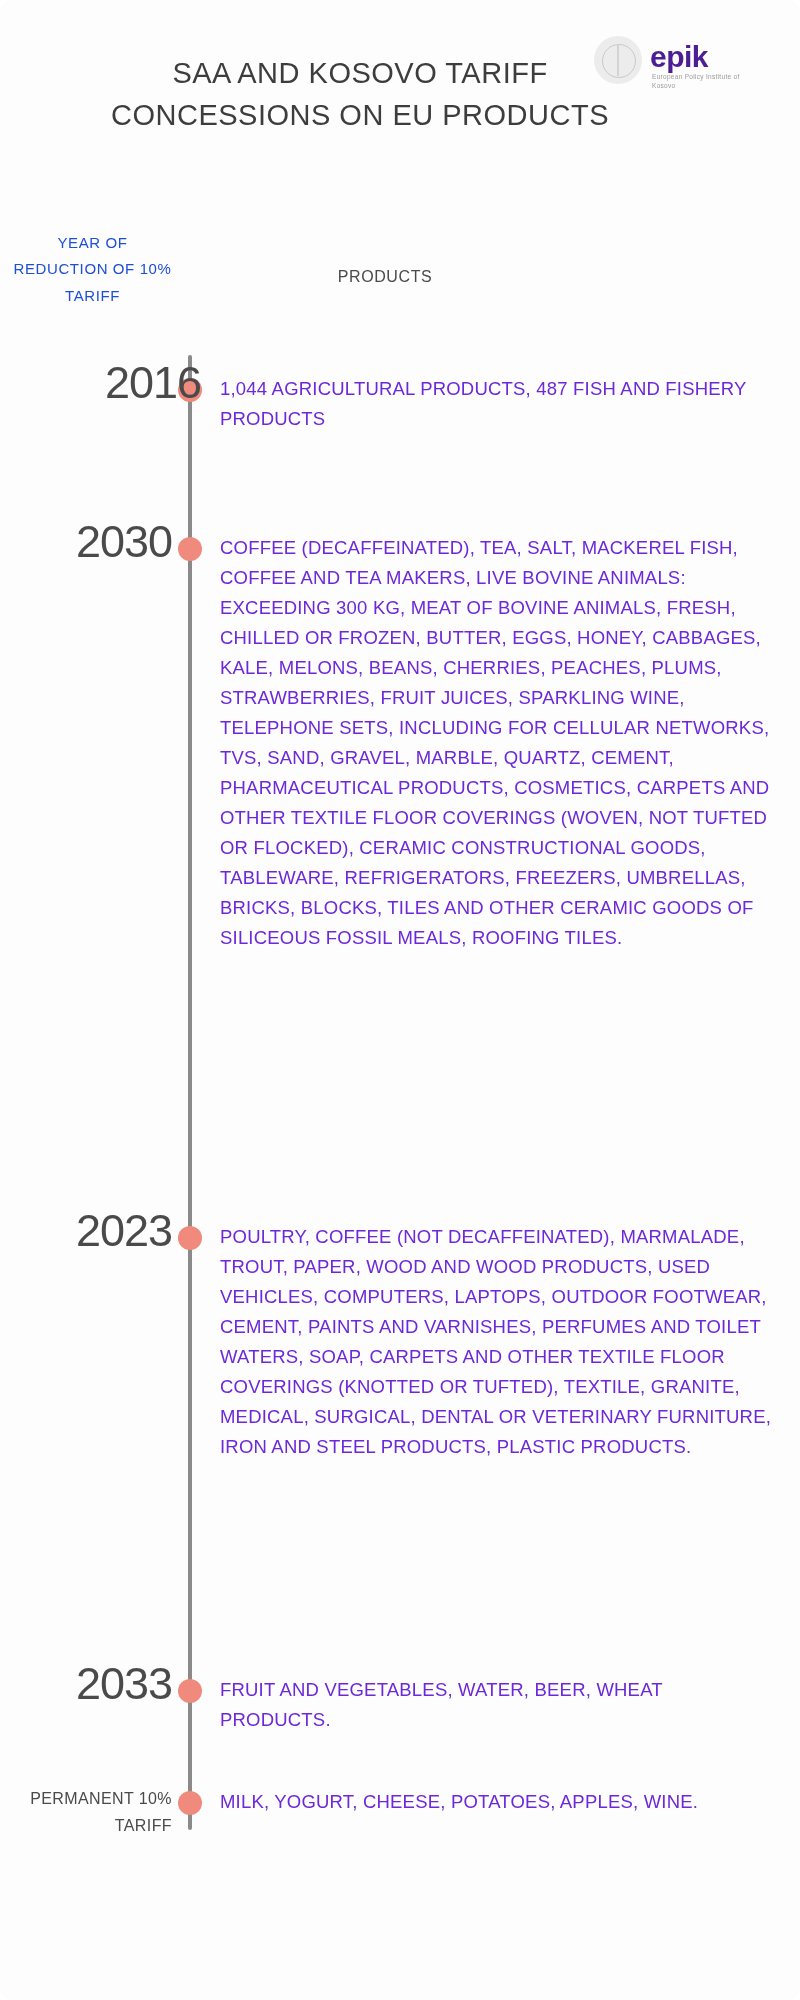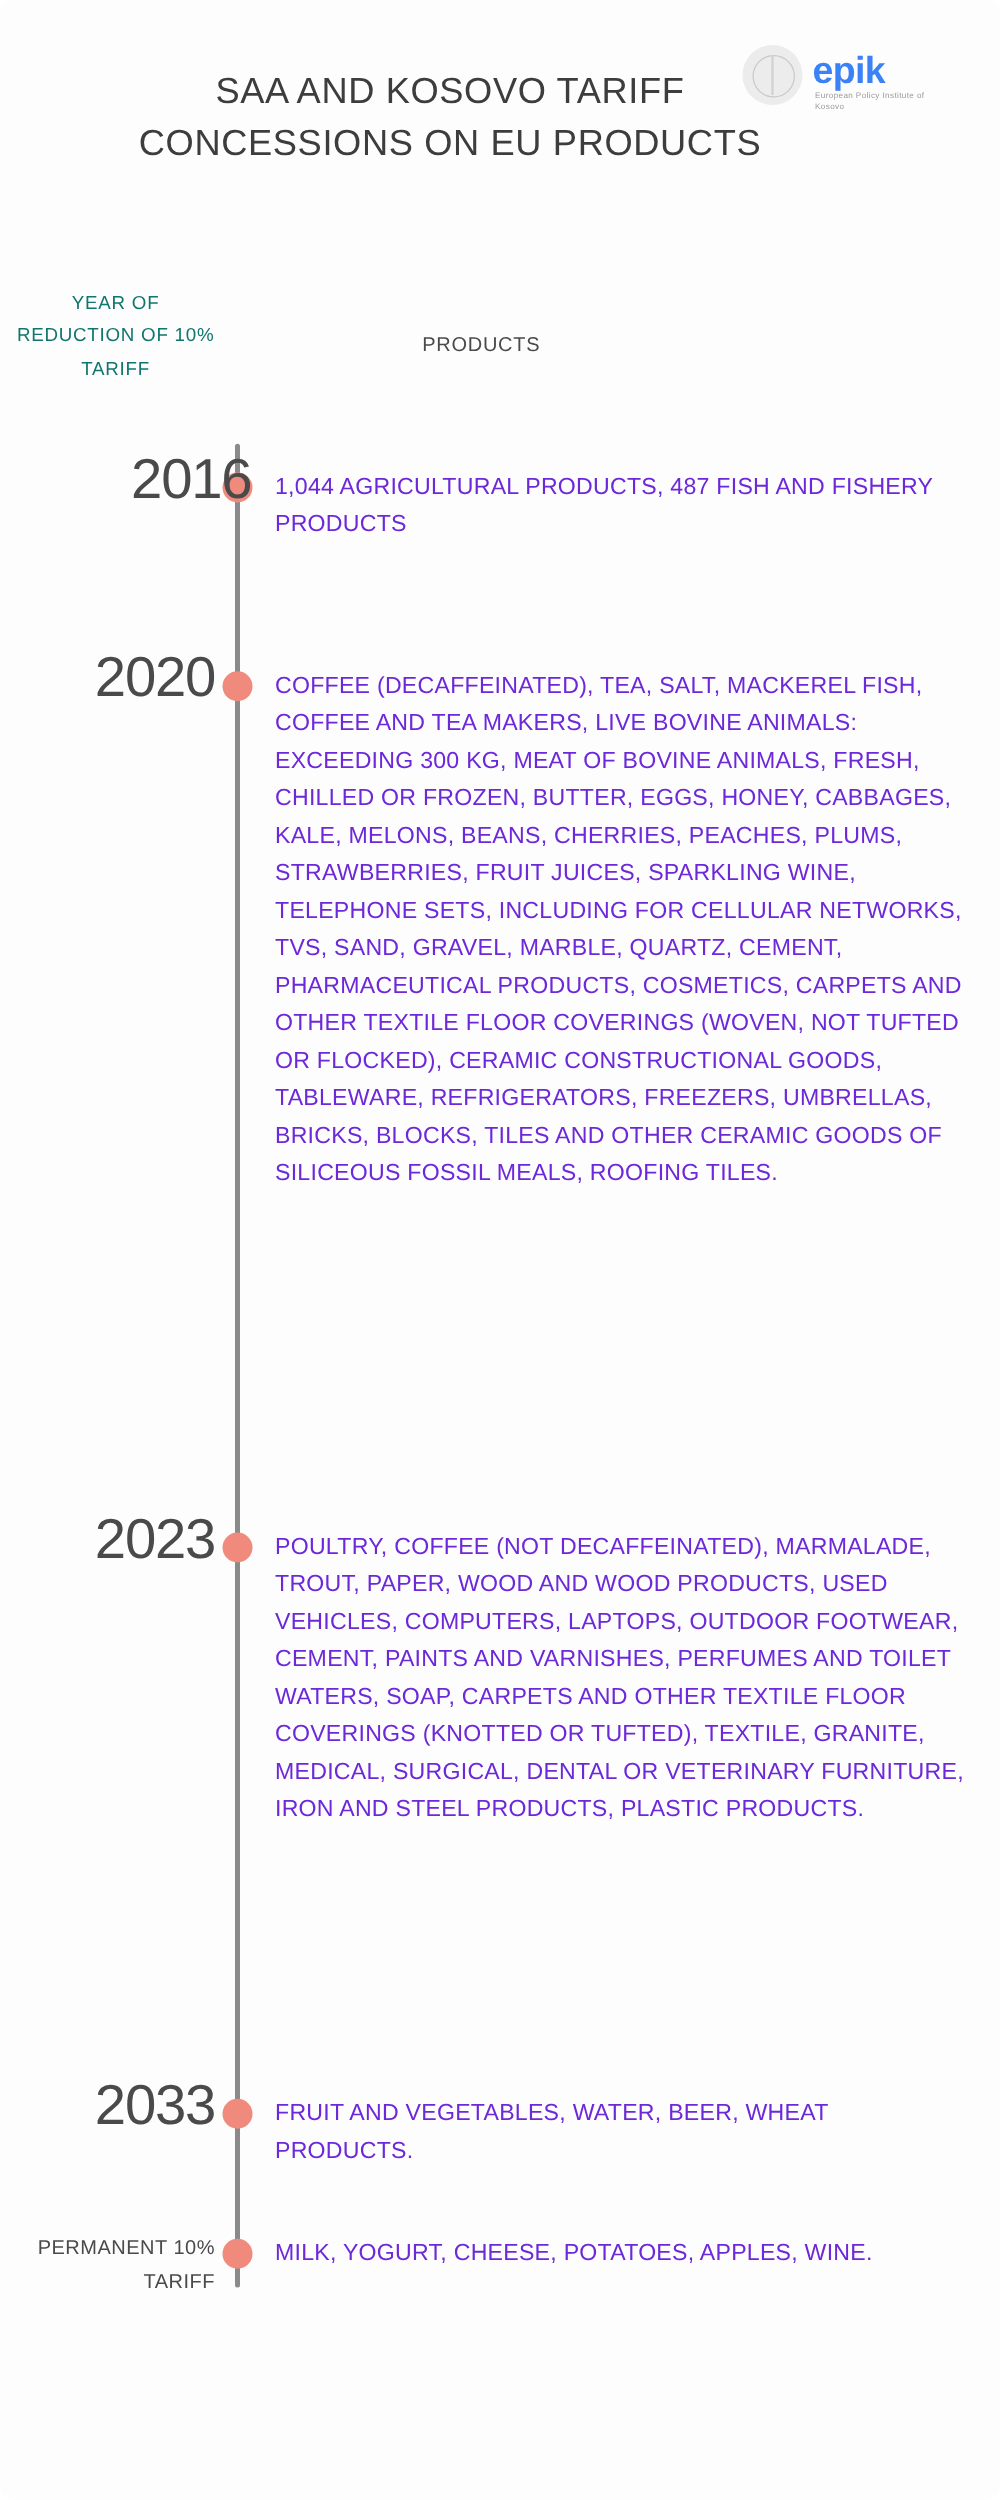--- a/index.html
+++ b/index.html
@@ -77,21 +77,21 @@
     left: 23px; top: 8px;
     width: 2px; height: 32px;
     background: #d3d3d3;
   }
   .logo-text {
     position: absolute;
     left: 56px;
     top: 12px;
     font-size: 30px;
     font-weight: 700;
-    color: #3b82f6;
+    color: #4c1d95;
     letter-spacing: -0.5px;
   }
   .logo-sub {
     position: absolute;
     left: 58px;
     top: 44px;
     font-size: 6.5px;
     color: #9a9a9a;
     letter-spacing: 0.3px;
     line-height: 1.4;
@@ -101,21 +101,21 @@
   
   .col-head-year {
     position: absolute;
     top: 230px;
     left: 10px;
     width: 165px;
     text-align: center;
     font-size: 15px;
     line-height: 1.75;
     letter-spacing: 0.6px;
-    color: #0f766e;
+    color: #1d4ed8;
     text-transform: uppercase;
   }
   .col-head-products {
     position: absolute;
     top: 268px;
     left: 220px;
     width: 330px;
     text-align: center;
     font-size: 16px;
     letter-spacing: 0.6px;
@@ -196,21 +196,21 @@
   <div class="timeline-line"></div>
 
   <div class="row" style="top:374px;">
     <div class="dot" style="top:4px;"></div>
     <div class="year" style="top:-17px;padding-left:29px;">2016</div>
     <div class="desc" style="top:0px;">1,044 AGRICULTURAL PRODUCTS, 487 FISH AND FISHERY PRODUCTS</div>
   </div>
 
   <div class="row" style="top:533px;">
     <div class="dot" style="top:4px;"></div>
-    <div class="year" style="top:-17px;">2020</div>
+    <div class="year" style="top:-17px;">2030</div>
     <div class="desc" style="top:0px;">COFFEE (DECAFFEINATED), TEA, SALT, MACKEREL FISH, COFFEE AND TEA MAKERS, LIVE BOVINE ANIMALS: EXCEEDING 300 KG, MEAT OF BOVINE ANIMALS, FRESH, CHILLED OR FROZEN, BUTTER, EGGS, HONEY, CABBAGES, KALE, MELONS, BEANS, CHERRIES, PEACHES, PLUMS, STRAWBERRIES, FRUIT JUICES, SPARKLING WINE, TELEPHONE SETS, INCLUDING FOR CELLULAR NETWORKS, TVS, SAND, GRAVEL, MARBLE, QUARTZ, CEMENT, PHARMACEUTICAL PRODUCTS, COSMETICS, CARPETS AND OTHER TEXTILE FLOOR COVERINGS (WOVEN, NOT TUFTED OR FLOCKED), CERAMIC CONSTRUCTIONAL GOODS, TABLEWARE, REFRIGERATORS, FREEZERS, UMBRELLAS, BRICKS, BLOCKS, TILES AND OTHER CERAMIC GOODS OF SILICEOUS FOSSIL MEALS, ROOFING TILES.</div>
   </div>
 
   <div class="row" style="top:1222px;">
     <div class="dot" style="top:4px;"></div>
     <div class="year" style="top:-17px;">2023</div>
     <div class="desc" style="top:0px;">POULTRY, COFFEE (NOT DECAFFEINATED), MARMALADE, TROUT, PAPER, WOOD AND WOOD PRODUCTS, USED VEHICLES, COMPUTERS, LAPTOPS, OUTDOOR FOOTWEAR, CEMENT, PAINTS AND VARNISHES, PERFUMES AND TOILET WATERS, SOAP, CARPETS AND OTHER TEXTILE FLOOR COVERINGS (KNOTTED OR TUFTED), TEXTILE, GRANITE, MEDICAL, SURGICAL, DENTAL OR VETERINARY FURNITURE, IRON AND STEEL PRODUCTS, PLASTIC PRODUCTS.</div>
   </div>
 
   <div class="row" style="top:1675px;">

